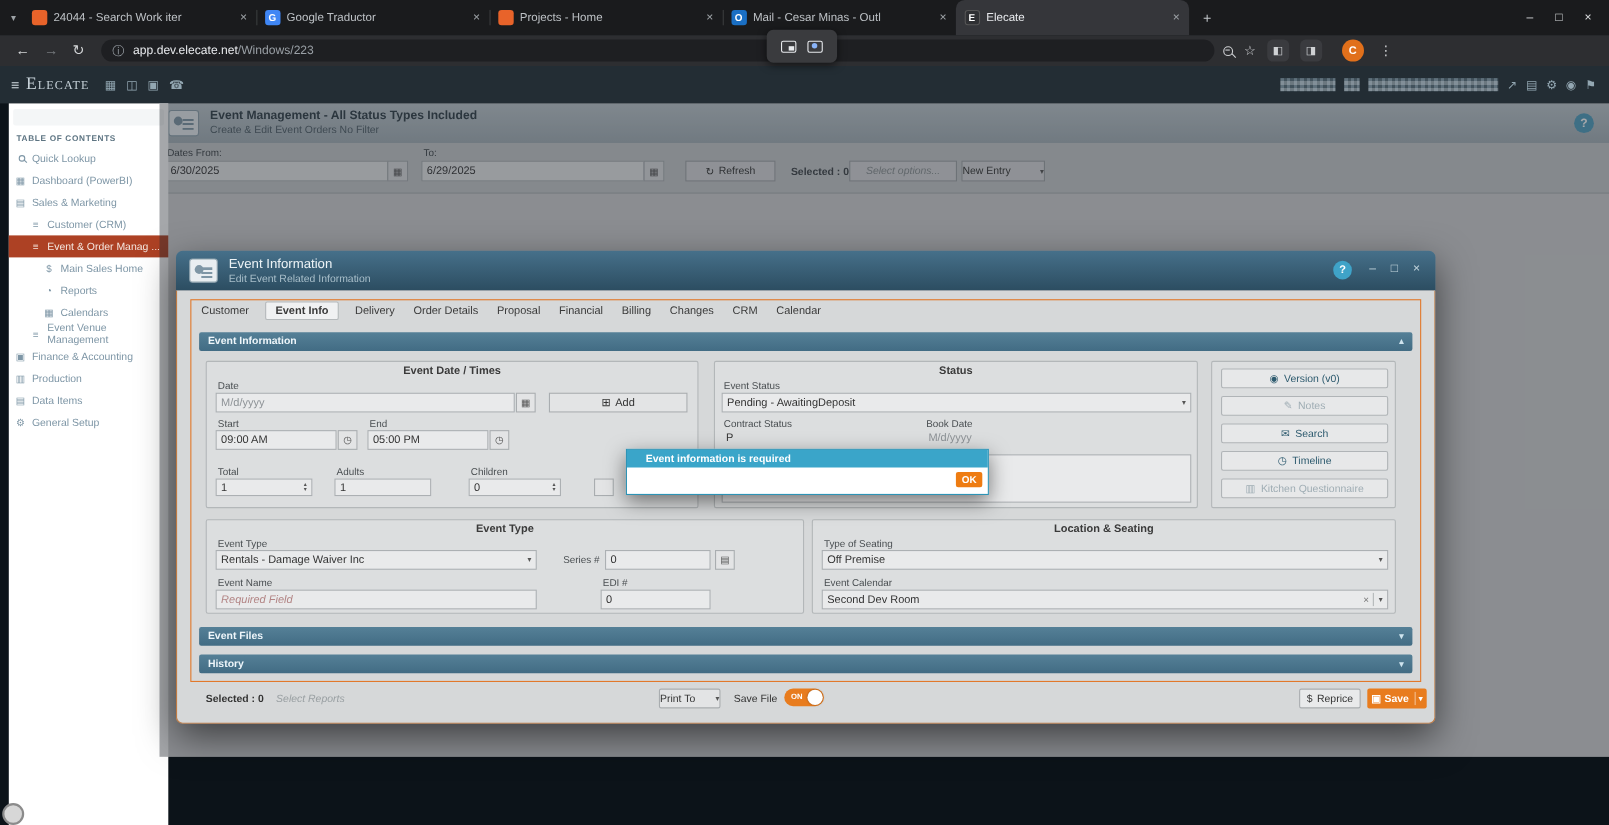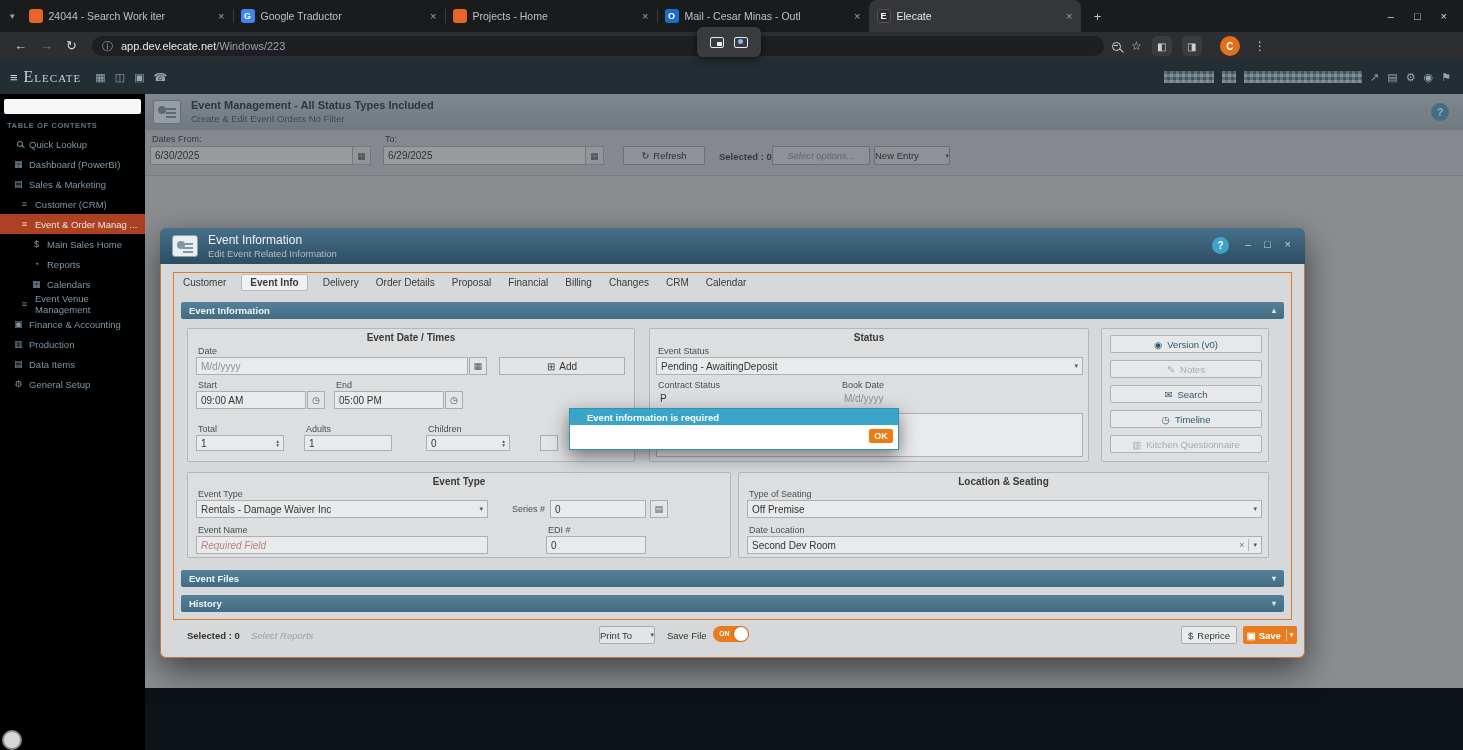--- a/index.html
+++ b/index.html
@@ -49,25 +49,25 @@
 .apphead{position:absolute;left:0;top:60px;width:100%;height:34px;background:#232d34;display:flex;align-items:center;color:#93a7b2;z-index:3}
 .ham{color:#d2dae0;font-size:13px;margin-left:10px}
 .logo{font-family:"Liberation Serif",serif;font-size:16px;color:#c6d1d8;letter-spacing:1px;margin-left:6px;font-variant:small-caps}
 .ah-icons{display:flex;gap:9px;margin-left:14px;font-size:11px}
 .ah-right{margin-left:auto;display:flex;align-items:center;gap:8px;padding-right:12px}
 .redact{height:12px;background:repeating-linear-gradient(0deg,rgba(255,255,255,.22) 0 3px,rgba(0,0,0,0) 3px 6px),repeating-linear-gradient(90deg,#5f707b 0 3px,#42525c 3px 6px)}
 .r1{width:50px}.r2{width:14px}.r3{width:118px}
 .ah-ic{font-size:11px}
 
 
-.sidebar{position:absolute;left:0;top:94px;width:145px;height:656px;background:#000000;z-index:3}
+.sidebar{position:absolute;left:8px;top:94px;width:145px;height:656px;background:#ffffff;z-index:3}
 .sb-search{position:absolute;left:4px;top:5px;width:137px;height:15px;background:#f4f6f7;border-radius:2px;border:none;font-size:9px;padding:0 4px;color:#333;outline:none}
 .toc{position:absolute;left:7px;top:27px;font-size:7.5px;font-weight:bold;letter-spacing:.6px;color:#5d7482}
 .sb-items{position:absolute;left:0;top:40px;width:100%}
-.sb-item{height:20px;display:flex;align-items:center;font-size:9.5px;color:#7e96a6;padding-left:12px;gap:4px;cursor:pointer}
+.sb-item{height:20px;display:flex;align-items:center;font-size:9.5px;color:#7e96a6;padding-left:4px;gap:4px;cursor:pointer}
 .sb-item .ic{width:13px;text-align:center;font-size:9px;flex:none}
 .ind1{padding-left:18px}.ind2{padding-left:30px}
 .sb-item.sel{background:#ad4124;color:#f4e6df}
 .mag2{width:6px;height:6px;border:1px solid currentColor;border-radius:50%;position:relative;display:inline-block;margin-left:3px}
 .mag2::after{content:"";position:absolute;width:4px;height:1px;background:currentColor;transform:rotate(45deg);right:-3px;bottom:-1px}
 
 
 .main{position:absolute;left:145px;top:94px;width:1318px;height:656px;background:#d2d3d4}
 .pagehead{position:absolute;left:0;top:0;width:100%;height:36px;background:linear-gradient(#bfc9cf,#a5b1b8)}
 .idcard{position:relative;background:#e9eef1;border:1px solid #8fa3ae;border-radius:3px}
@@ -467,21 +467,21 @@
           </div>
       </div>
 
       <div class="panel pE">
         <div class="p-head">Location &amp; Seating</div>
         <span class="lbl" style="left:10px;top:16px">Type of Seating</span>
         <div class="fldA" style="left:8px;top:27px;width:515px">
             <span>Off Premise</span>
             <span class="caret">▾</span>
           </div>
-        <span class="lbl" style="left:10px;top:52px">Date Location</span>
+        <span class="lbl" style="left:10px;top:52px">Event Calendar</span>
         <div class="fldA" style="left:8px;top:63px;width:515px">
             <span>Second Dev Room</span>
             <span class="caret" style="margin-left:auto;font-size:9px;color:#777">×</span>
             <span style="width:1px;height:12px;background:#b3b7b9;margin:0 4px"></span>
             <span style="font-size:7px;color:#555">▾</span>
           </div>
       </div>
 
       <div class="secbar sec-files">
         <span>Event Files</span>

